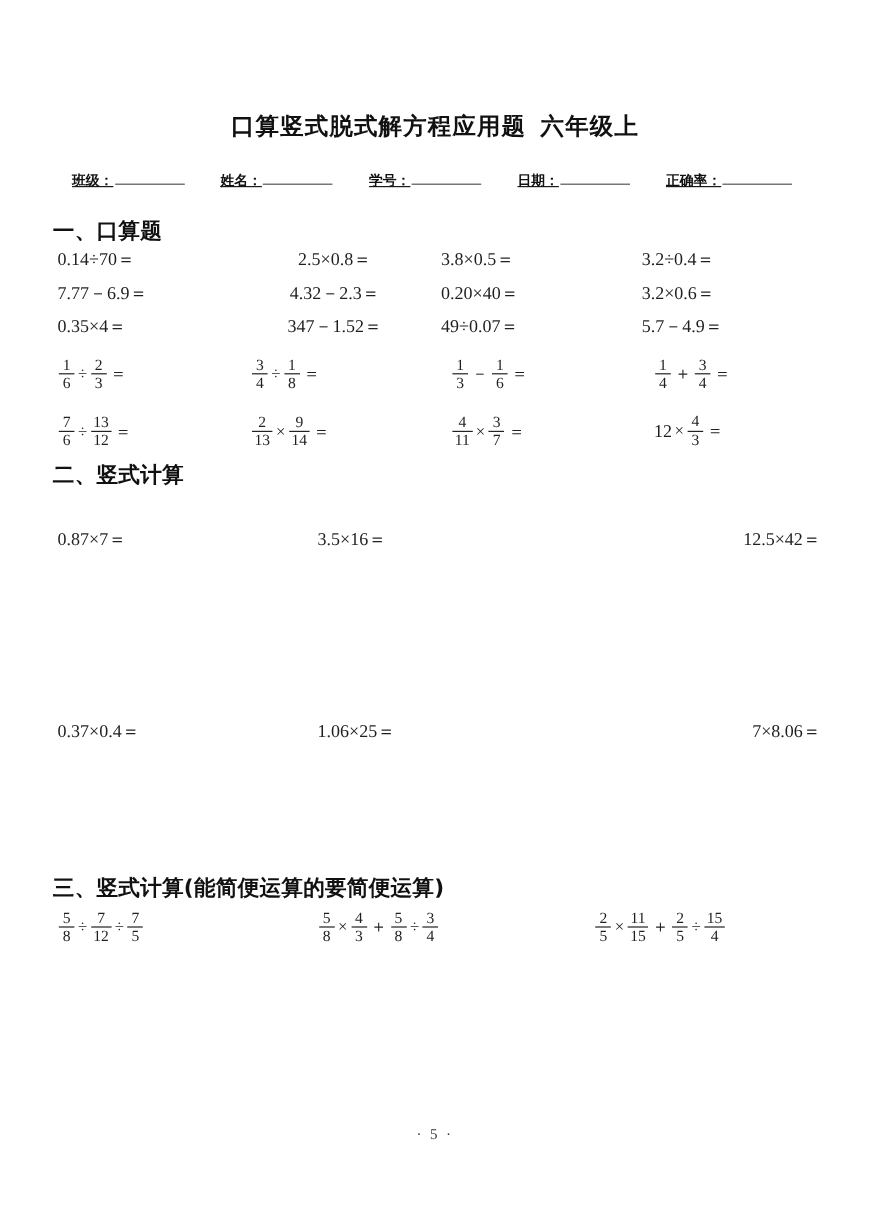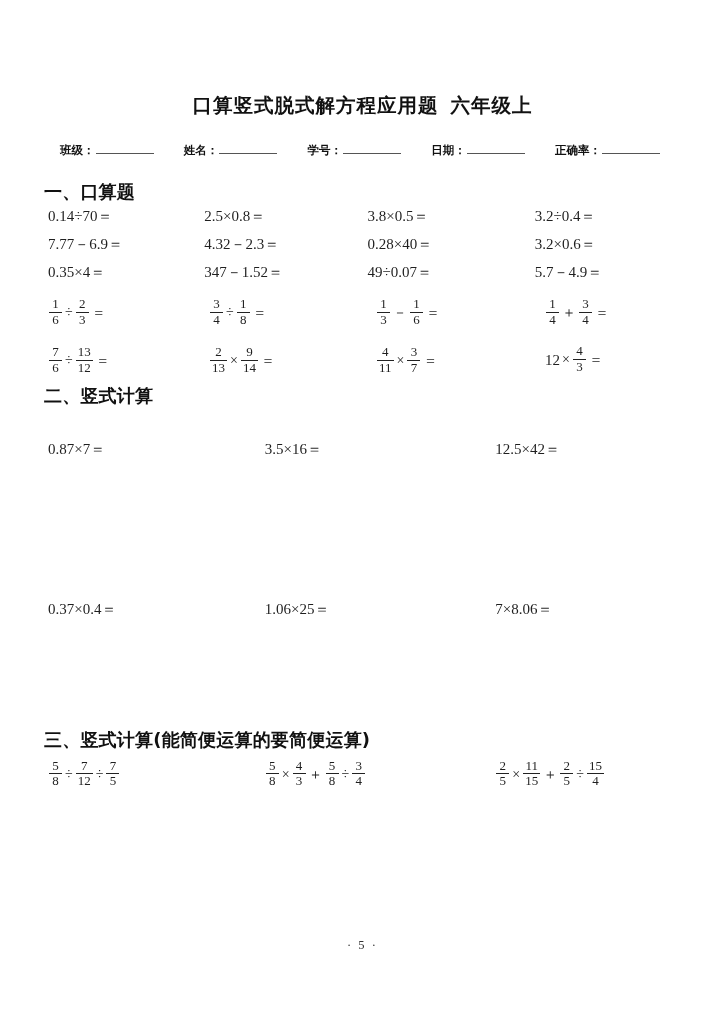--- a/index.html
+++ b/index.html
@@ -36,20 +36,21 @@
 
   
   .header-fields {
     position: absolute;
     left: 60px;
     top: 141px;
     width: 600px;
     display: flex;
     justify-content: space-between;
     align-items: baseline;
+    text-decoration: underline;
   }
   .field {
     display: flex;
     align-items: baseline;
     white-space: nowrap;
   }
   .field-label {
     font-family: "DejaVu Sans", "Liberation Sans", sans-serif;
     font-weight: bold;
     font-size: 11.5px;
@@ -93,40 +94,40 @@
     font-size: 15px;
     font-family: "Liberation Serif", "DejaVu Serif", serif;
     color: #1f1f1f;
   }
 
   
   #oral-plain { top: 202px; }
   #oral-plain .row { height: 28px; }
   #oral-plain .cell { width: 160px; }
   #oral-plain .cell:nth-child(1) { padding-left: 4px; }
-  #oral-plain .cell:nth-child(2) { padding-left: 7px; }
+  #oral-plain .cell:nth-child(2) { padding-left: 7px; text-align: center; }
   #oral-plain .cell:nth-child(3) { padding-left: 14px; }
   #oral-plain .cell:nth-child(4) { padding-left: 18px; }
 
   
   #oral-frac { top: 288px; }
   #oral-frac .row { height: 48px; }
   #oral-frac .cell { width: 160px; }
   #oral-frac .cell:nth-child(1) { padding-left: 4px; }
   #oral-frac .cell:nth-child(2) { padding-left: 22px; }
   #oral-frac .cell:nth-child(3) { padding-left: 28px; }
   #oral-frac .cell:nth-child(4) { padding-left: 30px; }
 
   
   #vertical-grid { top: 412px; margin-top: 28px; }
   #vertical-grid .row { height: 160px; align-items: flex-start; }
   #vertical-grid .cell { width: 222px; }
   #vertical-grid .cell:nth-child(1) { padding-left: 4px; }
   #vertical-grid .cell:nth-child(2) { padding-left: 28px; }
-  #vertical-grid .cell:nth-child(3) { padding-left: 42px; }
+  #vertical-grid .cell:nth-child(3) { padding-left: 42px; text-align: right; }
 
   
   #tuoshi-grid { top: 758px; }
   #tuoshi-grid .row { height: 60px; align-items: flex-start; }
   #tuoshi-grid .cell { width: 222px; }
   #tuoshi-grid .cell:nth-child(1) { padding-left: 4px; }
   #tuoshi-grid .cell:nth-child(2) { padding-left: 28px; }
   #tuoshi-grid .cell:nth-child(3) { padding-left: 42px; }
 
   
@@ -218,21 +219,21 @@
   <div class="grid" id="oral-plain">
       <div class="row">
         <div class="cell">0.14÷70＝</div>
         <div class="cell">2.5×0.8＝</div>
         <div class="cell">3.8×0.5＝</div>
         <div class="cell">3.2÷0.4＝</div>
       </div>
       <div class="row">
         <div class="cell">7.77－6.9＝</div>
         <div class="cell">4.32－2.3＝</div>
-        <div class="cell">0.28×40＝</div>
+        <div class="cell">0.20×40＝</div>
         <div class="cell">3.2×0.6＝</div>
       </div>
       <div class="row">
         <div class="cell">0.35×4＝</div>
         <div class="cell">347－1.52＝</div>
         <div class="cell">49÷0.07＝</div>
         <div class="cell">5.7－4.9＝</div>
       </div>
     </div>
   <div class="grid" id="oral-frac">

